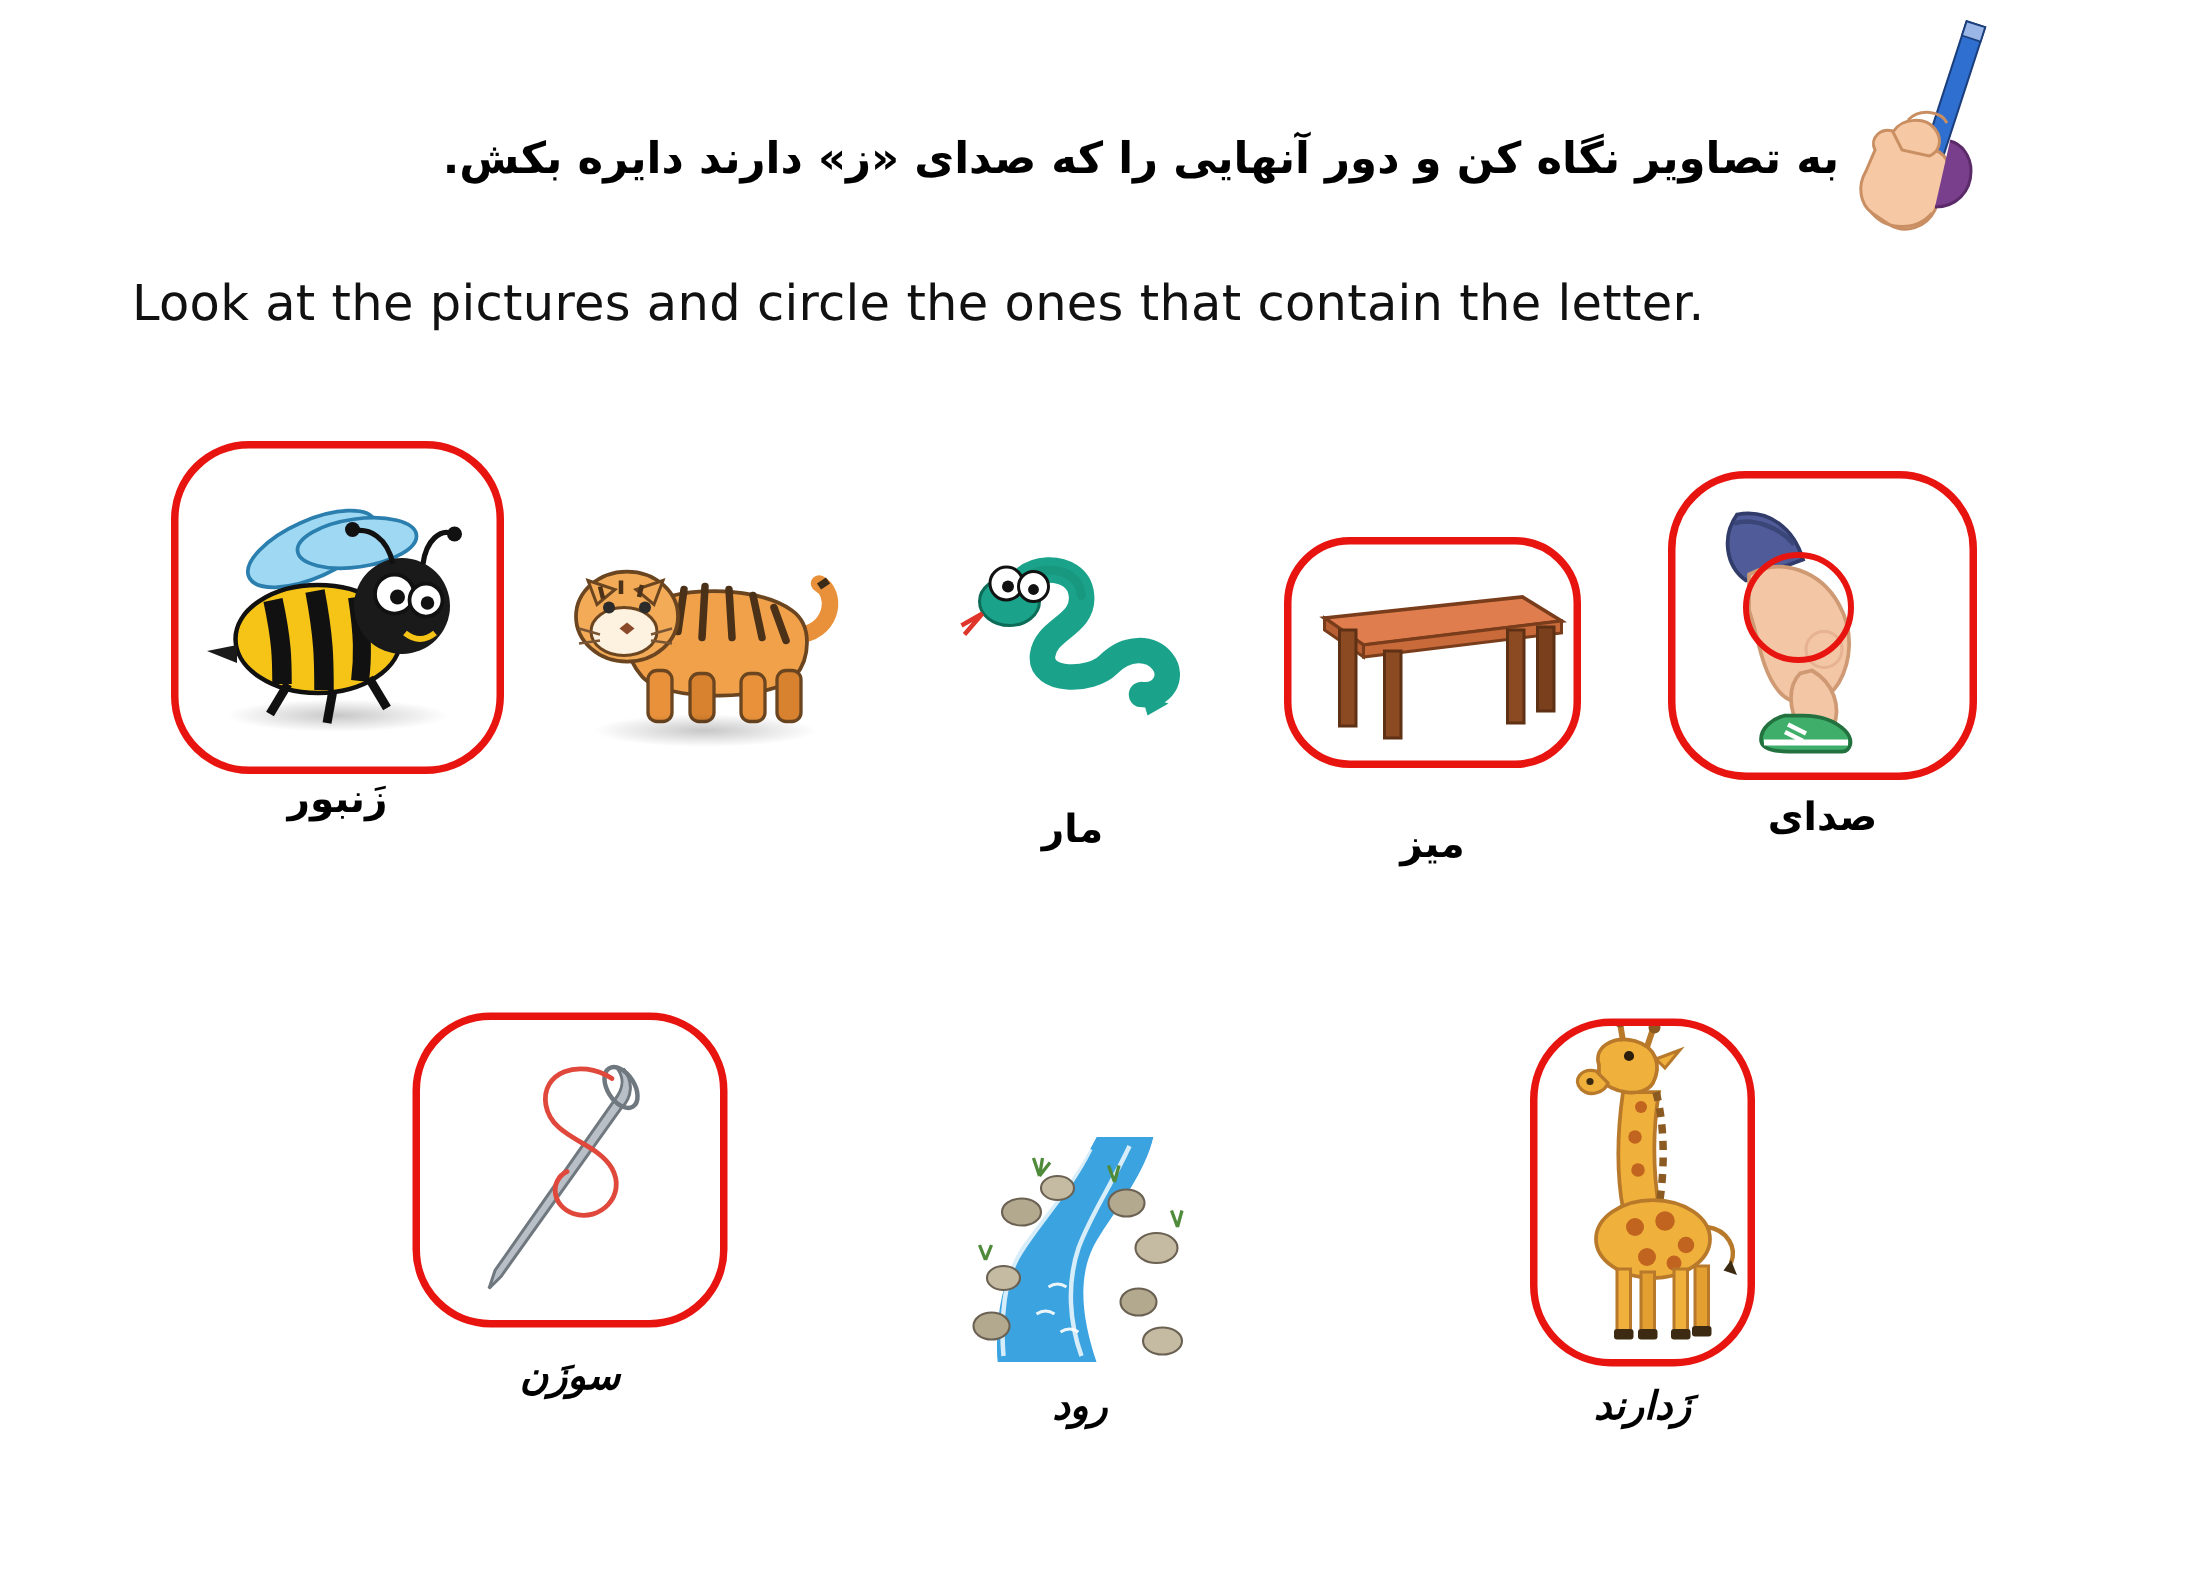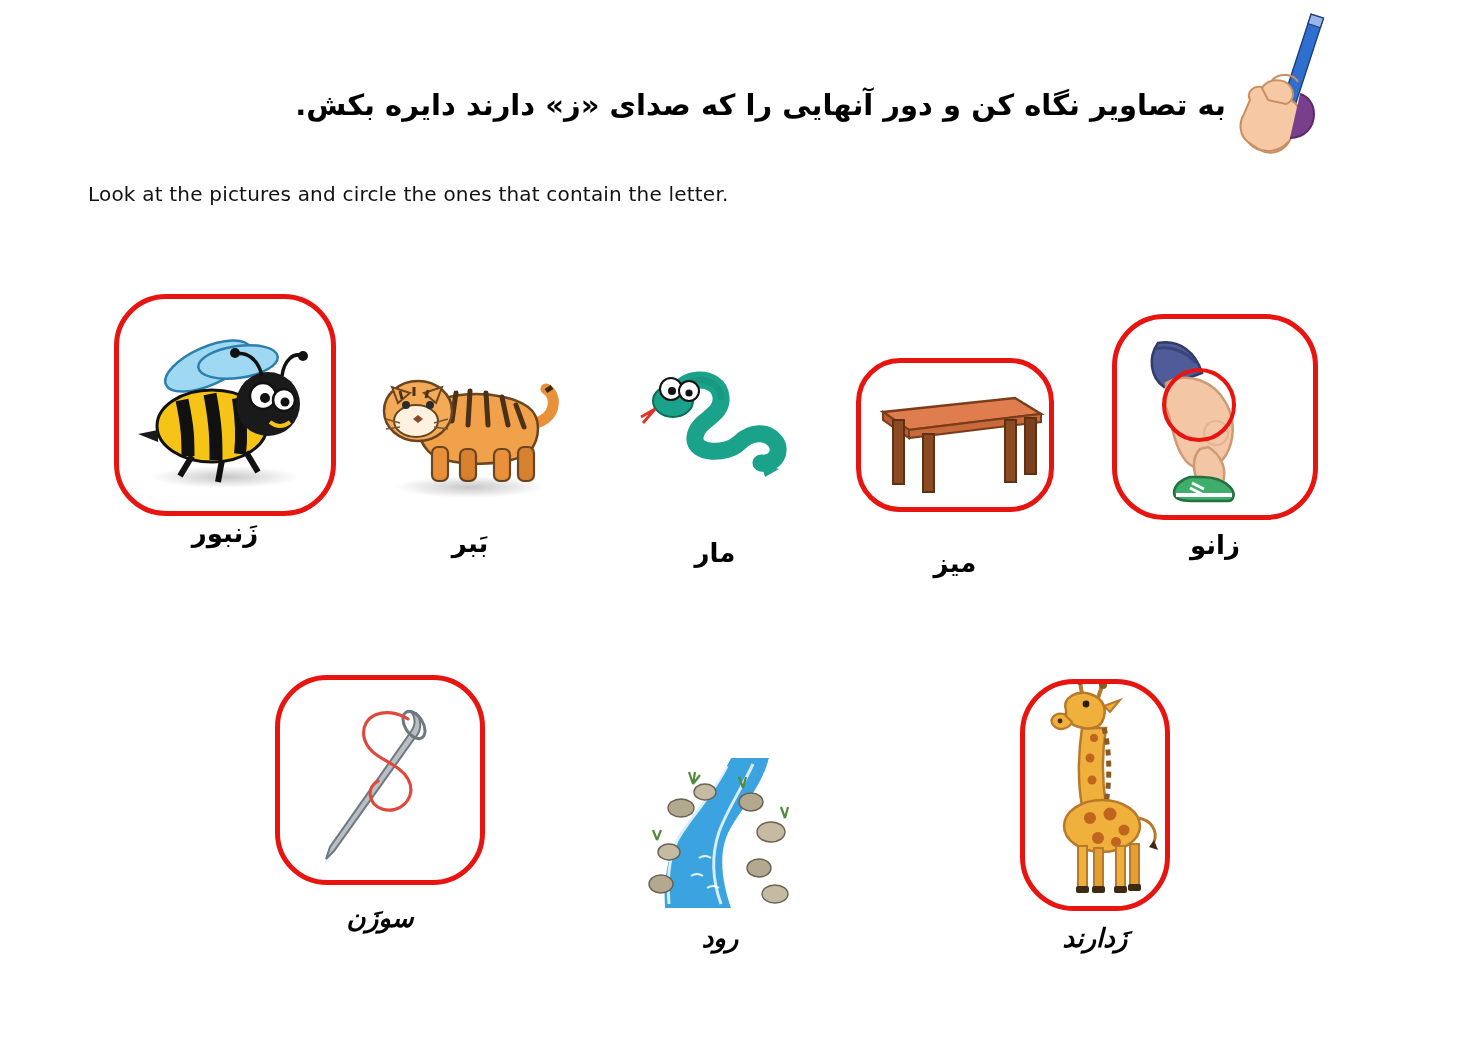--- a/index.html
+++ b/index.html
@@ -35,21 +35,21 @@
     color: #000000;
     letter-spacing: 0.5px;
     white-space: nowrap;
   }
 
   #instruction-en {
     position: absolute;
     top: 182px;
     left: 88px;
     font-family: "DejaVu Sans", sans-serif;
-    font-size: 20px;
+    font-size: 33px;
     color: #111111;
     letter-spacing: 0.2px;
     white-space: nowrap;
   }
 
   
   #pencil-hand-icon {
     position: absolute;
     top: 8px;
     left: 1232px;
@@ -222,21 +222,20 @@
             <path d="M58 55 l-2 8"></path>
         </g>
         <g stroke="#7a5534" stroke-width="1.6">
           <path d="M30 88 l-14 -4"></path>
             <path d="M30 92 l-14 2"></path>
           <path d="M64 88 l14 -4"></path>
             <path d="M64 92 l14 2"></path>
         </g>
       </svg>
     </div>
-    <div class="caption">بَبر</div>
   </div>
 
   <div class="card" style="left:840px; top:30px; width:230px;">
     <div class="pic-box">
       <svg width="180" height="135" viewBox="0 0 180 135">
         <polygon points="18,44 150,30 176,46 44,62" fill="#e07d4e" stroke="#7a3d1c" stroke-width="2.5"></polygon>
         <polygon points="18,44 44,62 44,70 18,52" fill="#b85f34" stroke="#7a3d1c" stroke-width="2"></polygon>
         <polygon points="44,62 176,46 176,54 44,70" fill="#c96a3b" stroke="#7a3d1c" stroke-width="2"></polygon>
         <rect x="28" y="52" width="11" height="64" fill="#8c4a22" stroke="#5e3114" stroke-width="2"></rect>
         <rect x="58" y="66" width="11" height="58" fill="#8c4a22" stroke="#5e3114" stroke-width="2"></rect>
@@ -286,21 +285,21 @@
                  C104 174 106 166 100 160 C94 154 84 150 72 150 Z" fill="#3fae6a" stroke="#23713f" stroke-width="2.5"></path>
         <path d="M46 168 L102 168" stroke="#ffffff" stroke-width="4"></path>
         <path d="M62 156 l12 6 m-14 -1 l12 6" stroke="#ffffff" stroke-width="3"></path>
 
         <circle cx="86" cy="106" r="12" fill="none" stroke="#e6b292" stroke-width="2"></circle>
       </svg>
       <div class="circle-mark med"></div>
       <div style="position:absolute; top:56px; left:52px; width:66px; height:66px;
                   border:4px solid #e8140f; border-radius:50%;"></div>
     </div>
-    <div class="caption">زانو</div>
+    <div class="caption">صدای</div>
   </div>
 </div>
 
 <div class="row" id="row-2">
 
   <div class="card" style="left:265px; top:0; width:230px;">
     <div class="pic-box" style="height:230px;">
       <svg width="180" height="210" viewBox="0 0 180 210">
 
         <path d="M126 38 C132 46 132 56 124 64 L44 176 L36 184 L40 172 L120 58

